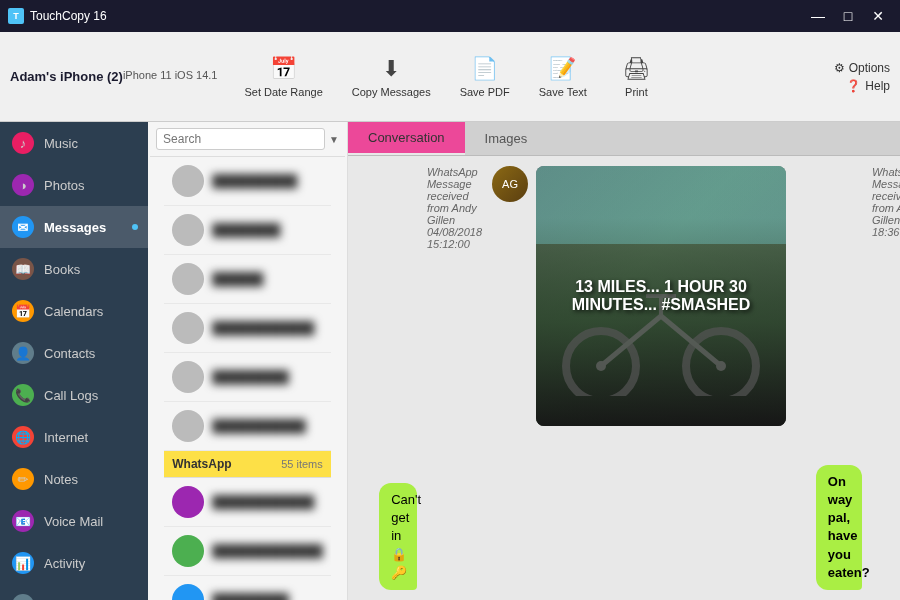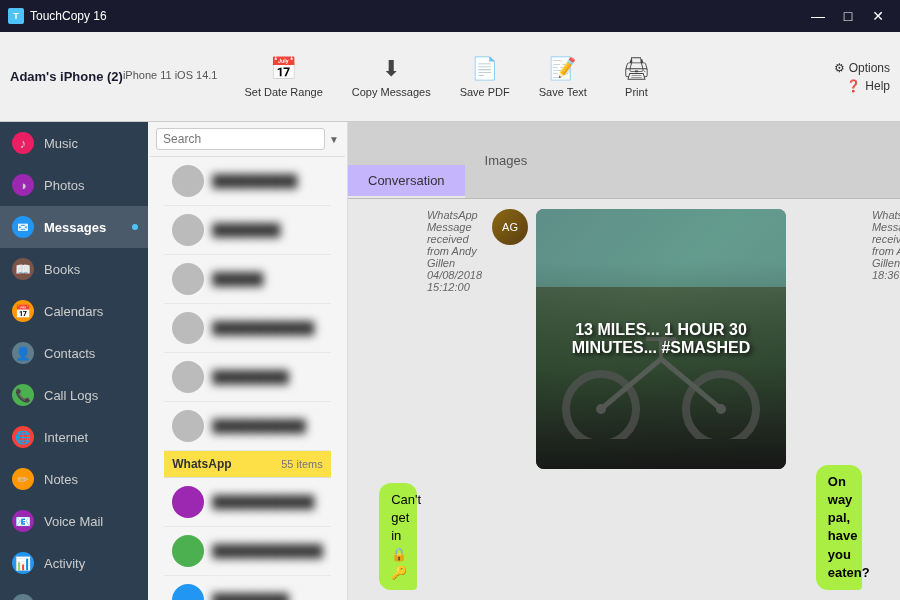--- a/index.html
+++ b/index.html
@@ -172,25 +172,24 @@
     }
     .conv-tab {
       padding: 8px 20px;
       font-size: 13px;
       cursor: pointer;
       border: none;
       background: transparent;
       color: #555;
     }
     .conv-tab.active {
-      background: #c4b5fd;
+      background: #ec4899;
       border-bottom: 2px solid #e8e8e8;
       color: #333;
       font-weight: 500;
-      margin-top: 43px;
     }
     .conv-messages {
       flex: 1;
       overflow-y: auto;
       padding: 10px 15px;
       display: flex;
       flex-direction: row;
       gap: 10px;
     }
     .msg-bubble {

